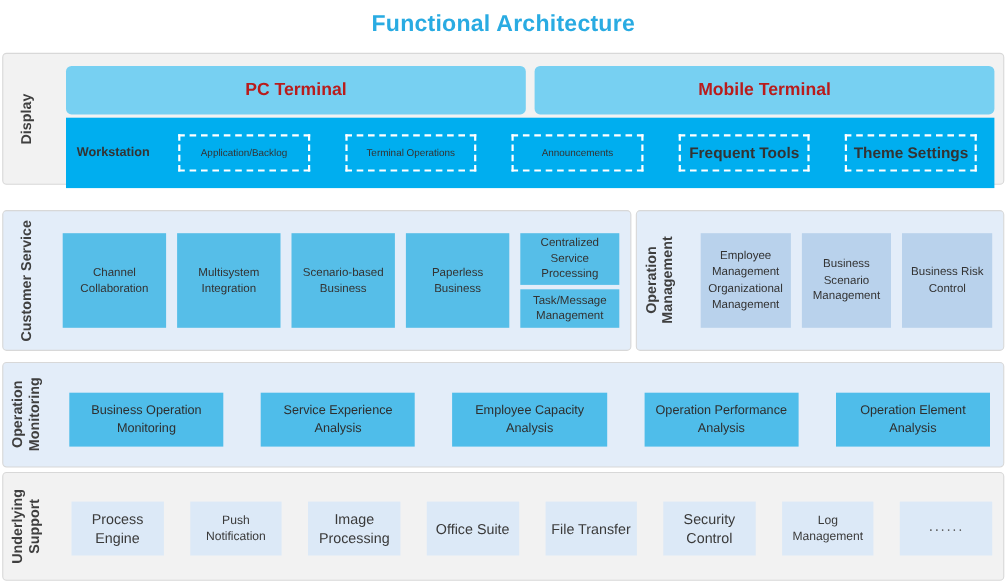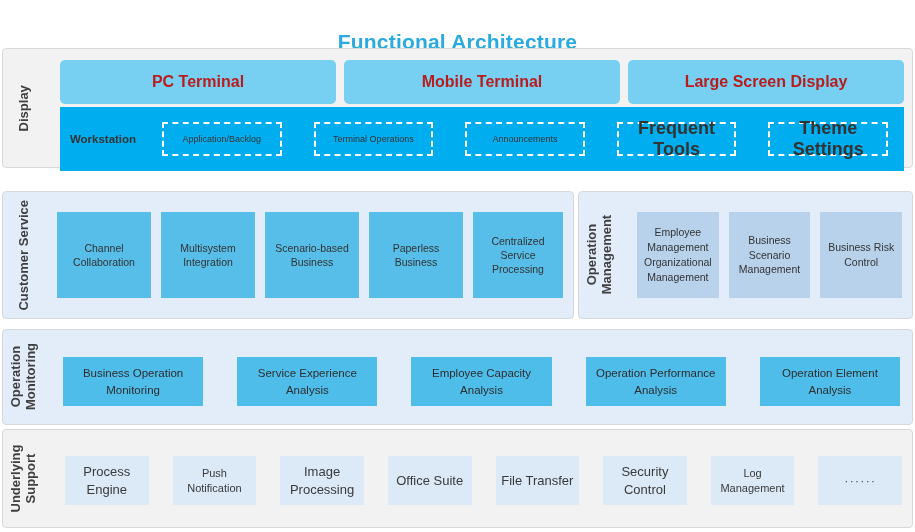--- a/index.html
+++ b/index.html
@@ -20,21 +20,20 @@
   .page-title {
     position: absolute;
     top: 10px;
     left: 0;
     width: 915px;
     text-align: center;
     font-size: 21px;
     font-weight: bold;
     color: #29ABE2;
     letter-spacing: 0.2px;
-    margin-top: 20px;
   }
 
   
   .band {
     position: absolute;
     box-sizing: border-box;
     border: 1px solid #d8d8d8;
     border-radius: 4px;
   }
   .band-grey  { background: #f2f2f2; }
@@ -112,21 +111,21 @@
     height: 34px;
     border: 2px dashed #ffffff;
     display: flex;
     align-items: center;
     justify-content: center;
     text-align: center;
     color: #333333;
     box-sizing: border-box;
   }
   .ws-chip.small { font-size: 9px; }
-  .ws-chip.large { font-size: 18px; font-weight: bold; }
+  .ws-chip.large { font-size: 14px; font-weight: bold; }
 
   
   #cs-band { left: 2px; top: 191px; width: 572px; height: 128px; }
   .cs-items {
     position: absolute;
     left: 54px; top: 20px; right: 10px; bottom: 20px;
     display: flex;
     gap: 10px;
   }
   .cs-box {
@@ -229,23 +228,20 @@
     <span>Display</span>
   </div>
 
   <div class="terminal-row">
     <div class="terminal-card">
       <span>PC Terminal</span>
     </div>
     <div class="terminal-card">
       <span>Mobile Terminal</span>
     </div>
-    <div class="terminal-card">
-      <span>Large Screen Display</span>
-    </div>
   </div>
 
   <div class="workstation-row">
     <div class="workstation-label">Workstation</div>
     <div class="ws-items">
       <div class="ws-chip small">
         <span>Application/Backlog</span>
       </div>
       <div class="ws-chip small">
         <span>Terminal Operations</span>
@@ -277,20 +273,23 @@
     <div class="cs-box">
       <span>Scenario-based Business</span>
     </div>
     <div class="cs-box">
       <span>Paperless Business</span>
     </div>
     <div class="cs-stack">
       <div class="cs-box">
         <span>Centralized Service Processing</span>
       </div>
+      <div class="cs-box">
+        <span>Task/Message Management</span>
+      </div>
     </div>
   </div>
 </div>
 
 <div class="band band-blue" id="om-band">
   <div class="side-label two-line">
     <span>Operation Management</span>
   </div>
   <div class="om-items">
     <div class="om-box">

